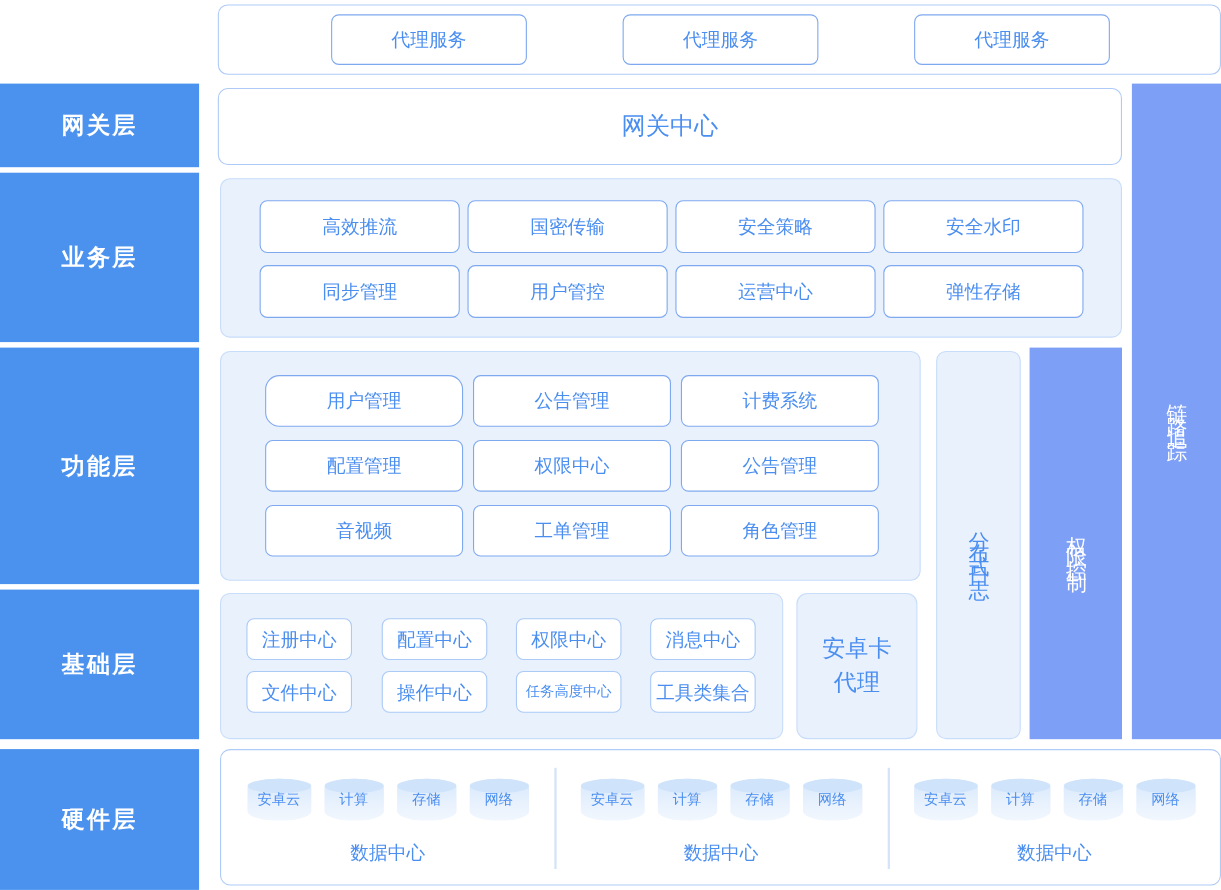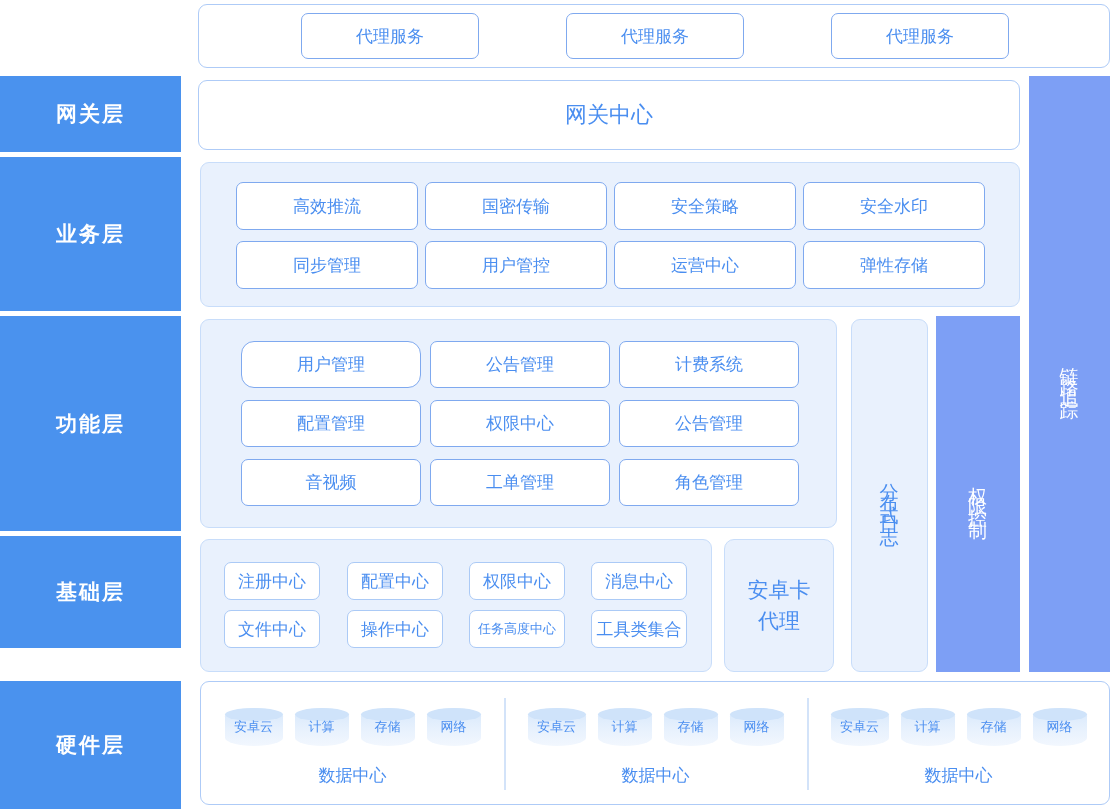--- a/index.html
+++ b/index.html
@@ -128,21 +128,21 @@
 
   <div class="layer-label" style="top:76px;height:76px;">
     <span>网关层</span>
   </div>
   <div class="layer-label" style="top:157px;height:154px;">
     <span>业务层</span>
   </div>
   <div class="layer-label" style="top:316px;height:215px;">
     <span>功能层</span>
   </div>
-  <div class="layer-label" style="top:536px;height:112px;">
+  <div class="layer-label" style="top:536px;height:136px;">
     <span>基础层</span>
   </div>
   <div class="layer-label" style="top:681px;height:128px;">
     <span>硬件层</span>
   </div>
 
   <div class="panel" style="left:198px;top:4px;width:912px;height:64px;"></div>
   <div class="box" style="left:301px;top:13px;width:178px;height:46px;">
     <span>代理服务</span>
   </div>

